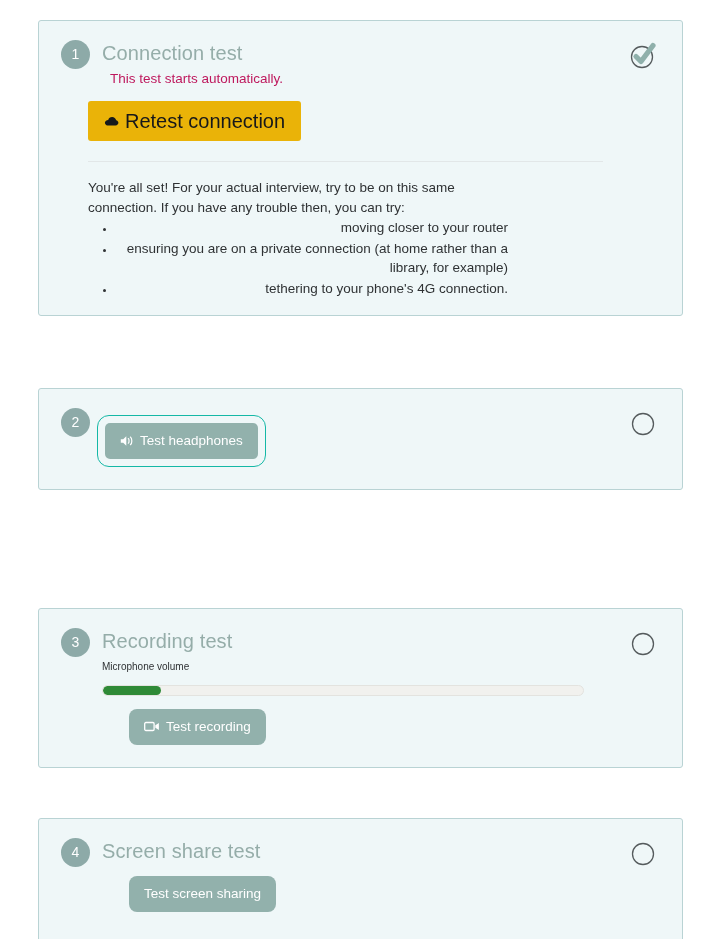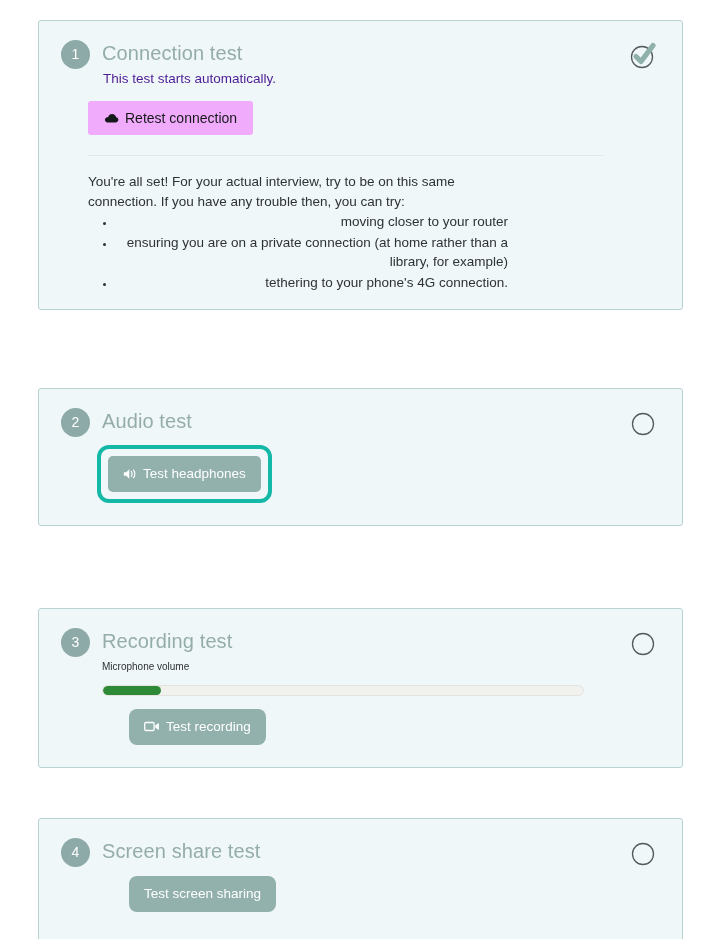--- a/index.html
+++ b/index.html
@@ -61,24 +61,24 @@
   }
   .step-title {
     color: #95ada9;
     font-size: 20px;
     line-height: 28px;
     font-weight: 400;
     letter-spacing: 0.1px;
     margin: 0 0 2px 0;
   }
   .step-desc {
-    color: #4c1d95;
+    color: #be185d;
     font-size: 13.5px;
     line-height: 19px;
-    margin: 2px 0 0 1px;
+    margin: 2px 0 0 8px;
     max-width: 430px;
   }
 
   
   .status-indicator {
     position: absolute;
     top: 20px;
     right: 24px;
     width: 30px;
     height: 30px;
@@ -96,43 +96,43 @@
     border: none;
     border-radius: 8px;
     font-family: "Liberation Sans", sans-serif;
     font-size: 13.5px;
     line-height: 1;
     padding: 9px 14px;
     cursor: pointer;
     white-space: nowrap;
   }
   .btn-ghost {
-    background: #f0abfc;
+    background: #eab308;
     color: #17181a;
     padding: 10px 16px;
-    font-size: 14px;
+    font-size: 20px;
     border-radius: 3px;
   }
   .btn-teal {
     background: #92b1ac;
     color: #ffffff;
     padding: 11px 15px;
   }
   .btn svg { display: block; }
 
   .btn-row {
     margin-top: 13px;
     margin-left: 27px;
   }
 
   
   .focus-wrap {
     display: inline-block;
     padding: 7px;
-    border: 4px solid #14b8a6;
+    border: 1px solid #14b8a6;
     border-radius: 12px;
     margin-top: 8px;
     margin-left: -5px;
   }
   .focus-wrap .btn-teal {
     border-radius: 5px;
   }
 
   
   .divider {
@@ -235,21 +235,20 @@
 
       <div class="status-indicator">
         <svg width="30" height="30" viewBox="0 0 30 30" aria-hidden="true">
           <circle cx="15" cy="15" r="10.5" fill="none" stroke="#555b5d" stroke-width="1.3"></circle>
         </svg>
       </div>
 
       <div class="step-head">
         <div class="step-badge">2</div>
         <div class="step-body">
-          <h2 class="step-title">Audio test</h2>
 
           <div class="focus-wrap">
             <button class="btn btn-teal">
               <span>
                 <svg width="14" height="12" viewBox="0 0 14 12" aria-hidden="true">
                   <path d="M0.8 4.2h2.4L6.3 1.3v9.4L3.2 7.8H0.8z" fill="#ffffff"></path>
                   <path d="M8.3 3.6c1 0.7 1 3.9 0 4.6" fill="none" stroke="#ffffff" stroke-width="1.2" stroke-linecap="round"></path>
                   <path d="M10.4 2.1c1.9 1.3 1.9 6.3 0 7.6" fill="none" stroke="#ffffff" stroke-width="1.2" stroke-linecap="round"></path>
                 </svg>
               </span>

